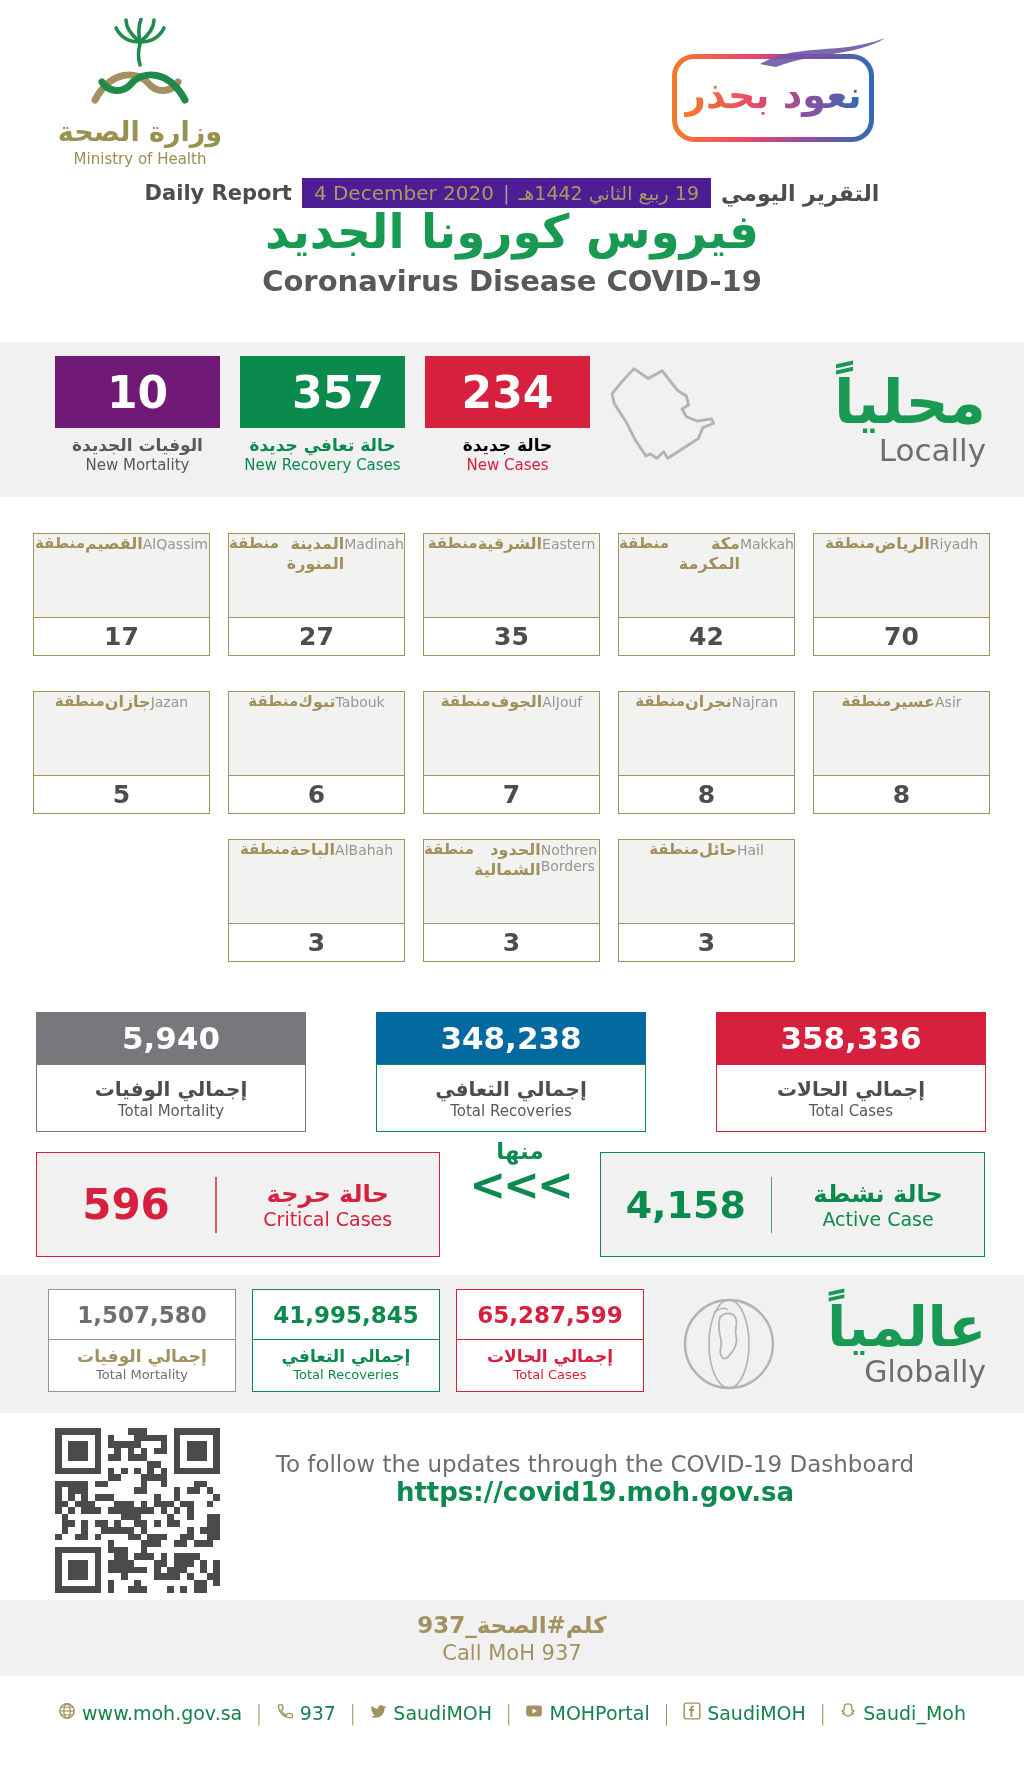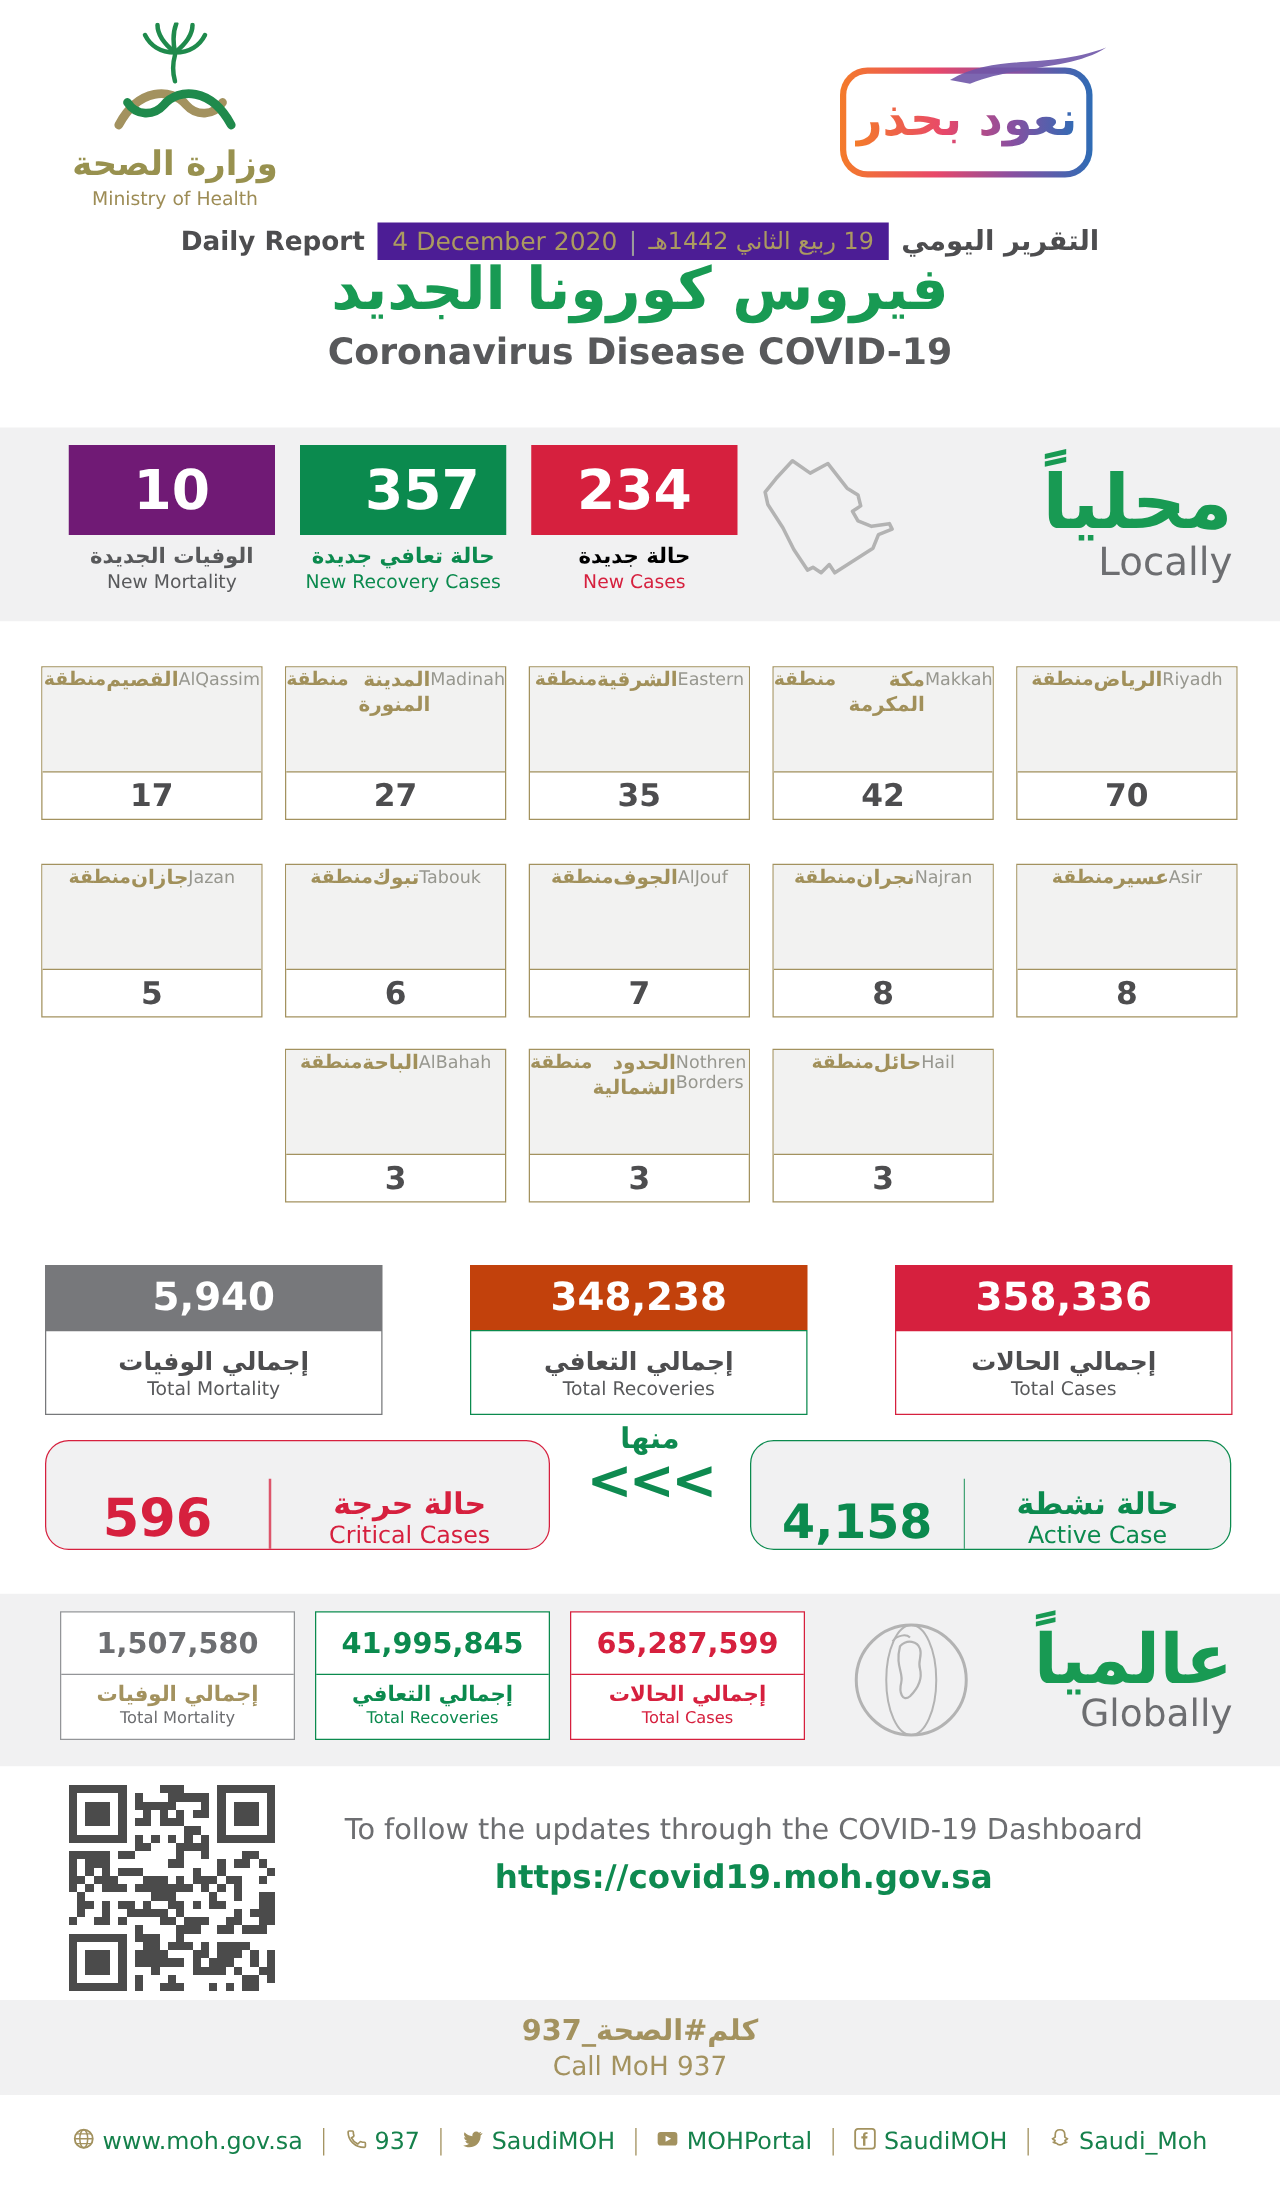--- a/index.html
+++ b/index.html
@@ -70,21 +70,21 @@
   .totals { left:36px; top:1012px; width:950px; display:flex; justify-content:space-between; }
   .total { width:270px; text-align:center; }
   .total-top { height:52px; display:flex; align-items:center; justify-content:center;
                color:#fff; font-size:31px; font-weight:bold; }
   .total-bottom { border:1.5px solid; height:68px; display:flex; flex-direction:column;
                   align-items:center; justify-content:center; background:#fff; }
   .total-ar { font-size:20px; font-weight:bold; color:#4d4d4f; direction:rtl; }
   .total-en { font-size:15px; color:#58595b; margin-top:1px; }
 
   
-  .pill { top:1152px; height:88px; background:#f1f1f2; display:flex; align-items:flex-end;border-radius:19px; }
+  .pill { top:1152px; height:105px; background:#f1f1f2; display:flex; align-items:center; }
   .crit { left:36px; width:404px; border:1px solid #d6203e; color:#d6203e; }
   .act  { left:600px; width:385px; border:1px solid #0b8a4e; color:#0b8a4e; }
   .pill-num { flex:1; text-align:center; font-weight:bold; }
   .crit .pill-num { font-size:42px; }
   .act  .pill-num { font-size:38px; }
   .pill-div { width:1.5px; height:56px; background:currentColor; opacity:.75; }
   .pill-labels { flex:1.25; display:flex; flex-direction:column; align-items:center; justify-content:center; }
   .pill-ar { font-size:24px; font-weight:bold; direction:rtl; }
   .pill-en { font-size:19px; margin-top:0px; }
   .ofwhich { left:450px; top:1138px; width:140px; text-align:center; color:#0e8a50; }
@@ -102,21 +102,21 @@
   .g-en { font-size:13px; margin-top:1px; }
   .globe-svg { left:676px; top:16px; width:106px; height:106px; }
   .global-head .head-ar { font-size:55px; }
   .global-head .head-en { font-size:30px; }
 
   
   .qr { left:55px; top:1428px; width:165px; height:165px; }
   .dash { left:235px; top:1442px; width:720px; text-align:center; }
   .dash-ar { font-size:23px; font-weight:bold; color:#a3925f; direction:rtl; }
   .dash-en { font-size:23px; color:#6d6e71; margin-top:9px; }
-  .dash-url { font-size:26px; font-weight:bold; color:#0e8a50; margin-top:10px; cursor:pointer; }
+  .dash-url { font-size:26px; font-weight:bold; color:#0e8a50; cursor:pointer; }
 
   
   .band-call { top:1600px; height:76px; display:flex; flex-direction:column;
                align-items:center; justify-content:center; }
   .call-ar { font-size:23px; font-weight:bold; color:#a3925f; direction:rtl; }
   .call-en { font-size:21px; color:#a3925f; margin-top:3px; }
 
   
   .footer { left:0; top:1700px; width:100%; display:flex; align-items:center;
             justify-content:center; gap:13px; }
@@ -309,21 +309,21 @@
 
 <div class="abs totals" id="totals">
     <div class="total">
       <div class="total-top" style="background: rgb(119, 120, 123);">5,940</div>
       <div class="total-bottom" style="border-color: rgb(119, 120, 123);">
         <div class="total-ar">إجمالي الوفيات</div>
         <div class="total-en">Total Mortality</div>
       </div>
     </div>
     <div class="total">
-      <div class="total-top" style="background: #c2410c;">348,238</div>
+      <div class="total-top" style="background: #0369a1;">348,238</div>
       <div class="total-bottom" style="border-color: rgb(11, 138, 78);">
         <div class="total-ar">إجمالي التعافي</div>
         <div class="total-en">Total Recoveries</div>
       </div>
     </div>
     <div class="total">
       <div class="total-top" style="background: rgb(214, 32, 62);">358,336</div>
       <div class="total-bottom" style="border-color: rgb(214, 32, 62);">
         <div class="total-ar">إجمالي الحالات</div>
         <div class="total-en">Total Cases</div>

